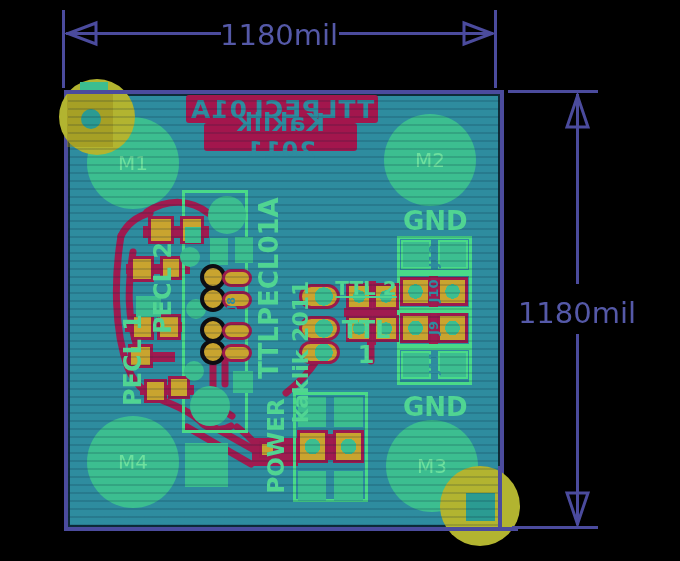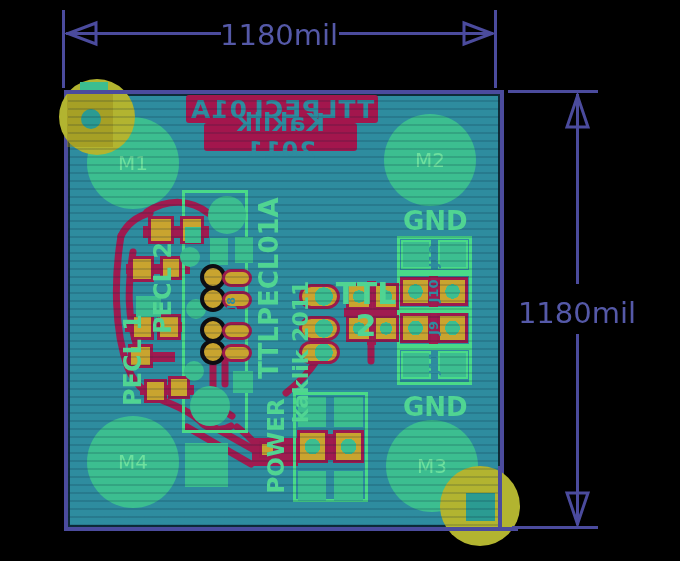--- a/index.html
+++ b/index.html
@@ -176,21 +176,22 @@
   <div class="abs pyg" style="left:297px; top:430px; width:31px; height:33px;"></div>
   <div class="abs pyg" style="left:333px; top:430px; width:31px; height:33px;"></div>
   <div class="abs pg" style="left:298px; top:471px; width:28px; height:30px;"></div>
   <div class="abs pg" style="left:334px; top:471px; width:29px; height:30px;"></div>
   <div class="abs py" style="left:259px; top:441px; width:17px; height:17px;"></div>
 
   <div id="hatch" class="abs"></div>
 
   <div class="abs gt" style="left:403px; top:208px; width:58px; font-size:26px;">GND</div>
   <div class="abs gt" style="left:403px; top:394px; width:58px; font-size:26px;">GND</div>
-  <div class="abs gt" style="left:332px; top:278px; width:68px; font-size:30px;">TTL 2</div>
+  <div class="abs gt" style="left:332px; top:278px; width:68px; font-size:20px;text-decoration:underline;">TTL 2</div>
+  <div class="abs gt" style="left:332px; top:318px; width:68px; font-size:24px;">TTL 1</div>
   <div class="abs gt rot" style="left:103px; top:275px; width:122px; height:26px; font-size:24px;">PECL 2</div>
   <div class="abs gt rot" style="left:75px; top:347px; width:118px; height:26px; font-size:24px;">PECL 1</div>
   <div class="abs gt rot" style="left:155px; top:274px; width:230px; height:28px; font-size:26px;">TTLPECL01A</div>
   <div class="abs gt rot" style="left:203px; top:340px; width:196px; height:24px; font-size:22px;">kaklik 2011</div>
   <div class="abs gt rot" style="left:228px; top:434px; width:96px; height:24px; font-size:23px;">POWER</div>
   <div class="abs jt rot" style="left:416px; top:249px; width:34px; height:14px; font-size:13px;">J12</div>
   <div class="abs jt rot" style="left:416px; top:284px; width:34px; height:14px; font-size:13px;">J10</div>
   <div class="abs jt rot" style="left:416px; top:321px; width:34px; height:14px; font-size:13px;">J9</div>
   <div class="abs jt rot" style="left:416px; top:356px; width:34px; height:14px; font-size:13px;">J11</div>
   <div class="abs jt rot" style="left:216px; top:297px; width:30px; height:12px; font-size:11px;">J8</div>

